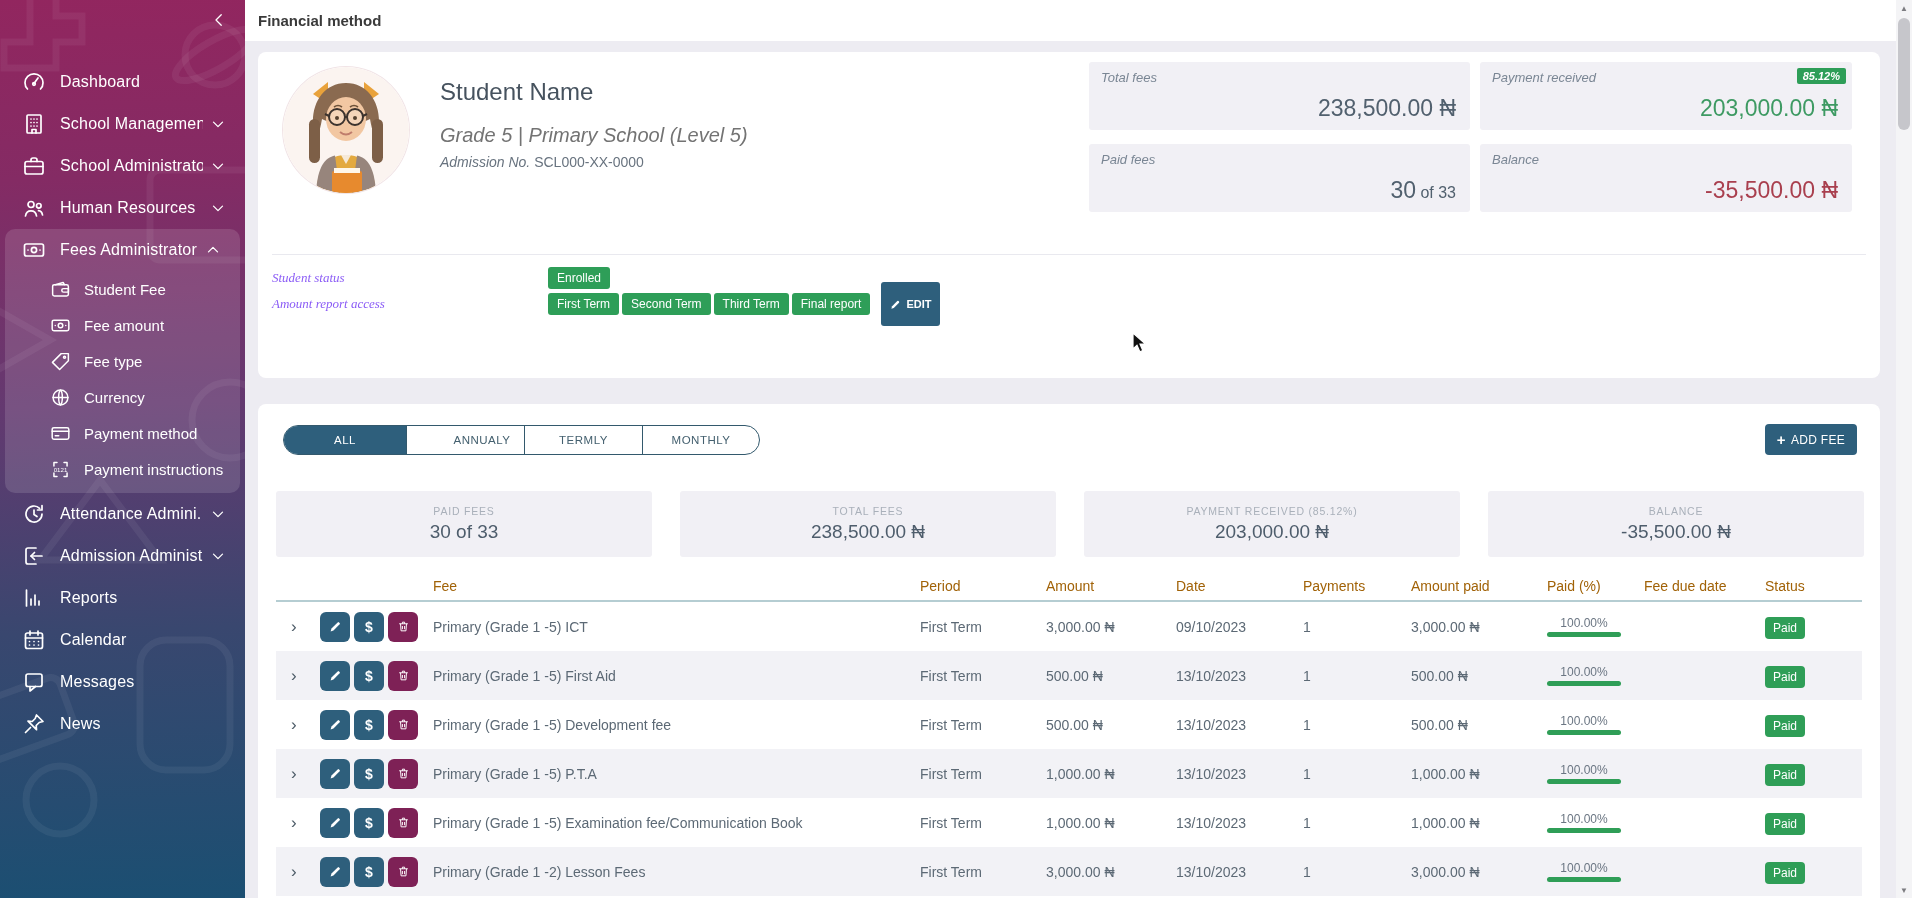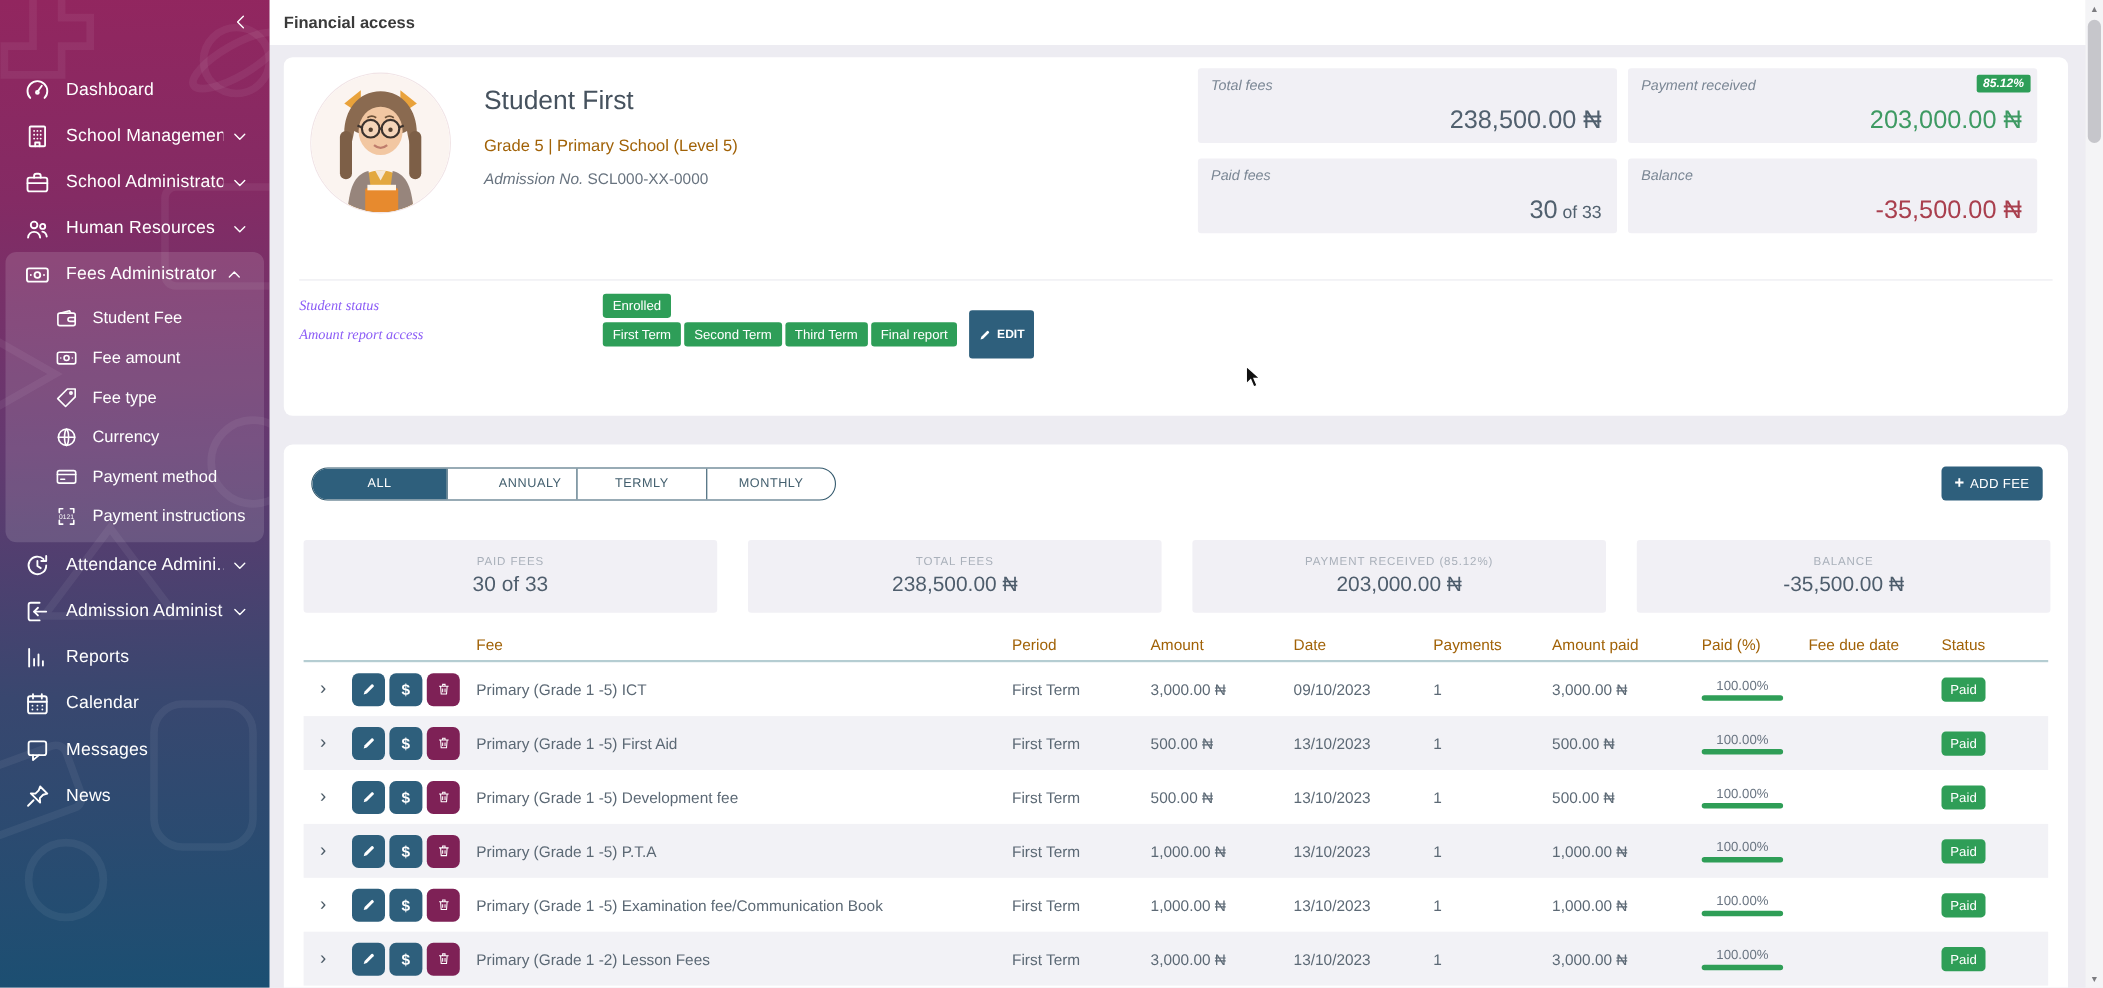--- a/index.html
+++ b/index.html
@@ -31,21 +31,21 @@
   .topbar .title { font-size:15px; font-weight:bold; color:#3a3a3a; padding-left:13px; }
   .content { position:absolute; top:41px; left:0; right:0; bottom:0; background:#edecf2; overflow:hidden; }
   .card { position:absolute; background:#fff; border-radius:8px; }
   .card1 { left:13px; top:11px; width:1622px; height:326px; }
   .card2 { left:13px; top:363px; width:1622px; height:545px; }
 
   
   .avatar { position:absolute; left:25px; top:15px; width:126px; height:126px; border-radius:50%;
     box-shadow:0 0 0 1px #f1e4e6; overflow:hidden; }
   .stu-name { position:absolute; left:182px; top:26px; font-size:24px; color:#46525e; }
-  .stu-grade { position:absolute; left:182px; top:72px; font-size:15px; color:#a16207; }
+  .stu-grade { position:absolute; left:182px; top:72px; font-size:20px; color:#737373;font-style:italic; }
   .stu-adm { position:absolute; left:182px; top:102px; font-size:14px; color:#68737f; }
   .stu-adm .adm-label { font-style:italic; }
 
   .sum-grid { position:absolute; left:831px; top:10px; width:763px; display:grid;
     grid-template-columns:381px 372px; grid-template-rows:68px 68px; gap:14px 10px; }
   .sum-card { background:#f1f0f5; border-radius:3px; padding:8px 14px 8px 12px; position:relative; }
   .sum-label { font-size:13px; font-style:italic; color:#7a8694; }
   .sum-value { position:absolute; right:14px; bottom:8px; font-size:23px; color:#51606e; }
   .sum-value.green { color:#3e9a63; }
   .sum-value.red { color:#a93f4e; }
@@ -290,21 +290,21 @@
           <path d="M14.5 3l6.5 6.5-3.8 1-3 3 .3 4.2L6 9.2l4.2.3 3-3 1.3-3.5z"></path>
           <path d="M8.5 15.5 3.5 20.5"></path>
         </svg>
       <span class="lbl">News</span>
     </div>
   </div>
 </div>
 
 <div class="main">
   <div class="topbar">
-    <div class="title">Financial access</div>
+    <div class="title">Financial method</div>
   </div>
 
   <div class="content">
 
     <div class="card card1">
       <div class="avatar">
         <svg viewBox="0 0 126 126" width="126" height="126">
           <defs>
               <clipPath id="avclip">
                 <circle cx="63" cy="63" r="63"></circle>
@@ -327,21 +327,21 @@
             <path d="M57 65q6 5 12 0" stroke="#bf7d6c" stroke-width="2" fill="none"></path>
             <path d="M33 126c2-28 14-38 30-38s28 10 30 38z" fill="#e3a93f"></path>
             <path d="M33 126c1.5-27 9-35 19-37.5L57 126z" fill="#97857c"></path>
             <path d="M93 126c-1.5-27-9-35-19-37.5L69 126z" fill="#97857c"></path>
             <polygon points="58,88 63,97 68,88" fill="#f6e9d8"></polygon>
             <rect x="49" y="104" width="30" height="22" rx="2" fill="#e78a2e"></rect>
             <rect x="51" y="101" width="26" height="5" fill="#fff7ea"></rect>
           </g>
         </svg>
       </div>
-      <div class="stu-name">Student First</div>
+      <div class="stu-name">Student Name</div>
       <div class="stu-grade">Grade 5 | Primary School  (Level 5)</div>
       <div class="stu-adm">
         <span class="adm-label">Admission No.</span>
         <span>SCL000-XX-0000</span>
       </div>
 
       <div class="sum-grid">
         <div class="sum-card">
           <div class="sum-label">Total fees</div>
           <div class="sum-value">238,500.00 ₦</div>

